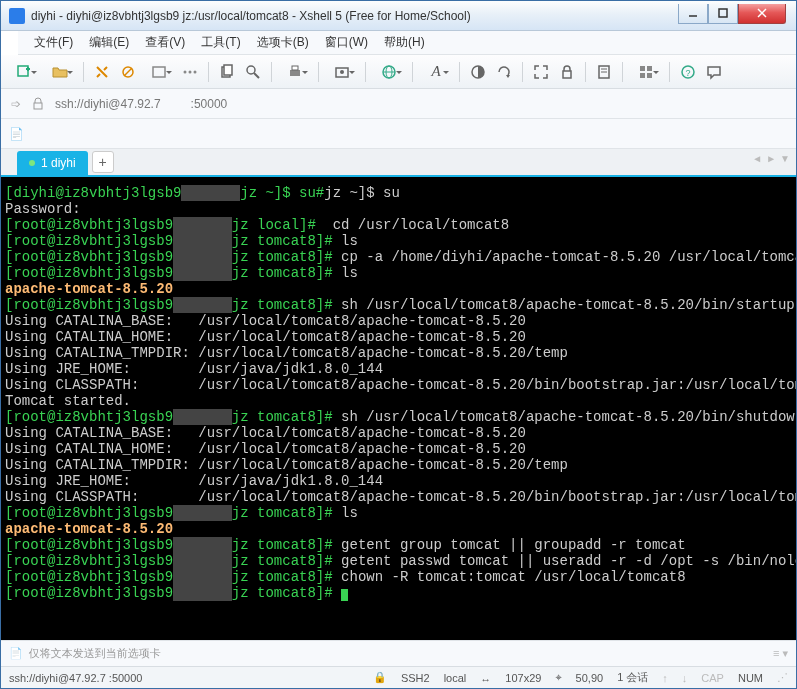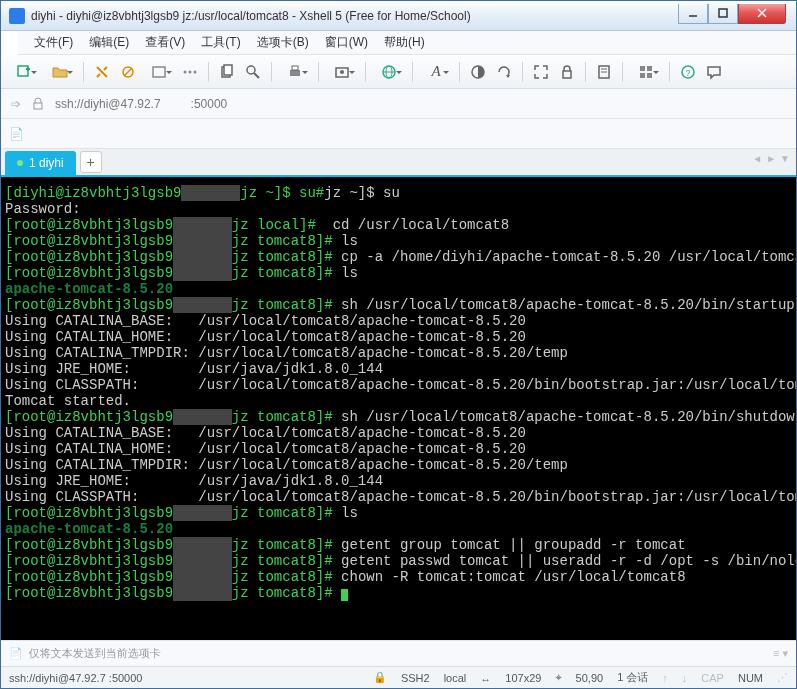--- a/index.html
+++ b/index.html
@@ -16,28 +16,28 @@
 .toolbar { height:34px; display:flex; align-items:center; padding:0 6px; gap:2px; background:linear-gradient(#fdfdfe,#eef2f6); border-bottom:1px solid #d8dde2; }
 .tb-btn { width:24px; height:24px; display:flex; align-items:center; justify-content:center; border-radius:3px; position:relative; }
 .tb-btn.dd { width:34px; }
 .tb-btn.dd::after { content:""; position:absolute; right:4px; border:3px solid transparent; border-top-color:#666; top:11px; }
 .tb-sep { width:1px; height:20px; background:#d0d4d8; margin:0 4px; }
 .addrbar { height:30px; display:flex; align-items:center; padding:0 6px; gap:6px; background:#f7f9fc; border-bottom:1px solid #e0e4e8; }
 .addr-arrow { width:18px; height:18px; display:flex; align-items:center; justify-content:center; color:#aaa; }
 .addr-lock { width:14px; height:14px; color:#888; }
 .addr-input { flex:1; border:none; background:transparent; font-size:12px; color:#777; outline:none; padding:4px; }
 .hintbar { height:30px; display:flex; align-items:center; padding:0 8px; gap:6px; background:#f7f9fc; border-bottom:1px solid #e0e4e8; color:#999; }
-.tabbar { height:28px; display:flex; align-items:flex-end; padding:0 4px; background:#eef1f4; border-bottom:2px solid #19b3e6; position:relative; }
+.tabbar { height:28px; display:flex; align-items:flex-end; padding:0 16px; background:#eef1f4; border-bottom:2px solid #19b3e6; position:relative; }
 .tab { height:24px; padding:0 12px; display:flex; align-items:center; gap:6px; background:#19b3e6; color:#fff; font-size:12px; border-radius:3px 3px 0 0; }
 .tab .dot { width:6px; height:6px; background:#7de67d; border-radius:50%; }
 .tab-add { width:22px; height:22px; margin-left:4px; margin-bottom:2px; background:#fff; border:1px solid #ccc; border-radius:3px; display:flex; align-items:center; justify-content:center; color:#666; font-size:14px; }
 .tab-nav { position:absolute; right:6px; top:4px; display:flex; gap:4px; color:#bbb; font-size:10px; }
 .terminal { flex:1; background:#000; color:#ccc; font-family:"Consolas","Courier New",monospace; font-size:14px; line-height:16px; padding:8px 4px; overflow:hidden; white-space:pre; }
 .terminal .g { color:#39d353; }
-.terminal .c { color:#15803d; font-weight:bold; }
+.terminal .c { color:#fdba74; font-weight:bold; }
 .terminal .cur { background:#39d353; display:inline-block; width:7px; height:12px; vertical-align:text-bottom; }
 .terminal .blur { background:#444; color:#444; }
 .bottombar { height:26px; display:flex; align-items:center; padding:0 8px; gap:6px; background:#f7f9fc; border-top:1px solid #e0e4e8; color:#999; font-size:11px; }
 .bottombar .right { margin-left:auto; color:#bbb; }
 .statusbar { height:22px; display:flex; align-items:center; padding:0 8px; background:#f2f5f8; border-top:1px solid #d8dde2; font-size:11px; color:#555; gap:14px; }
 .statusbar .sp { flex:1; }
 .ic { display:inline-flex; width:16px; height:16px; }
 </style>
 </head>
 <body>

